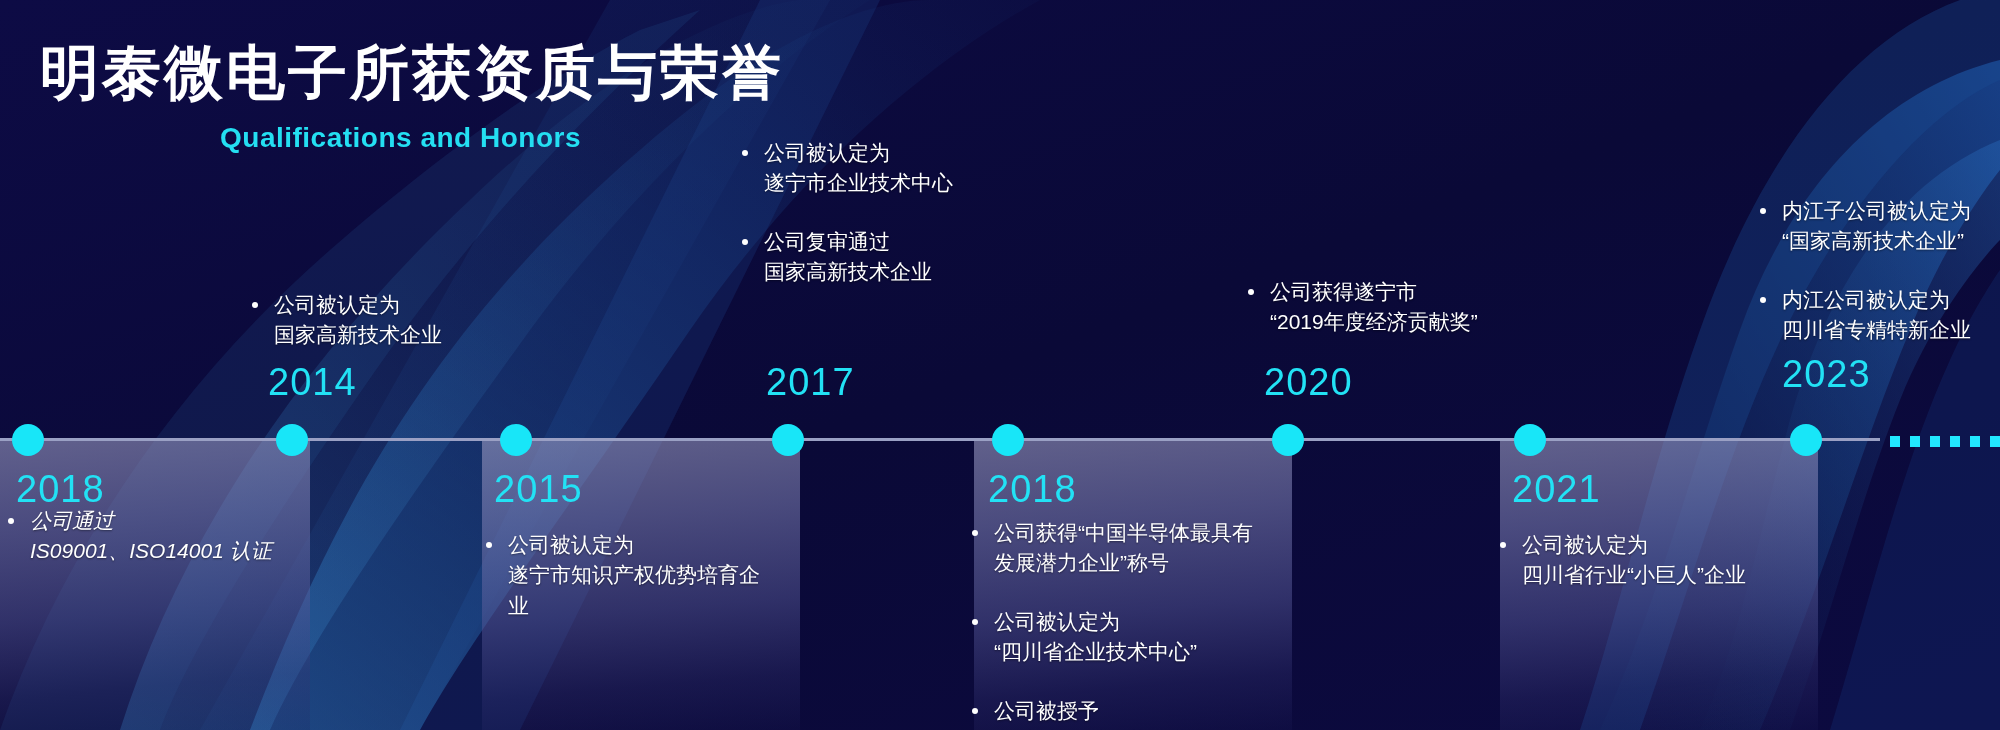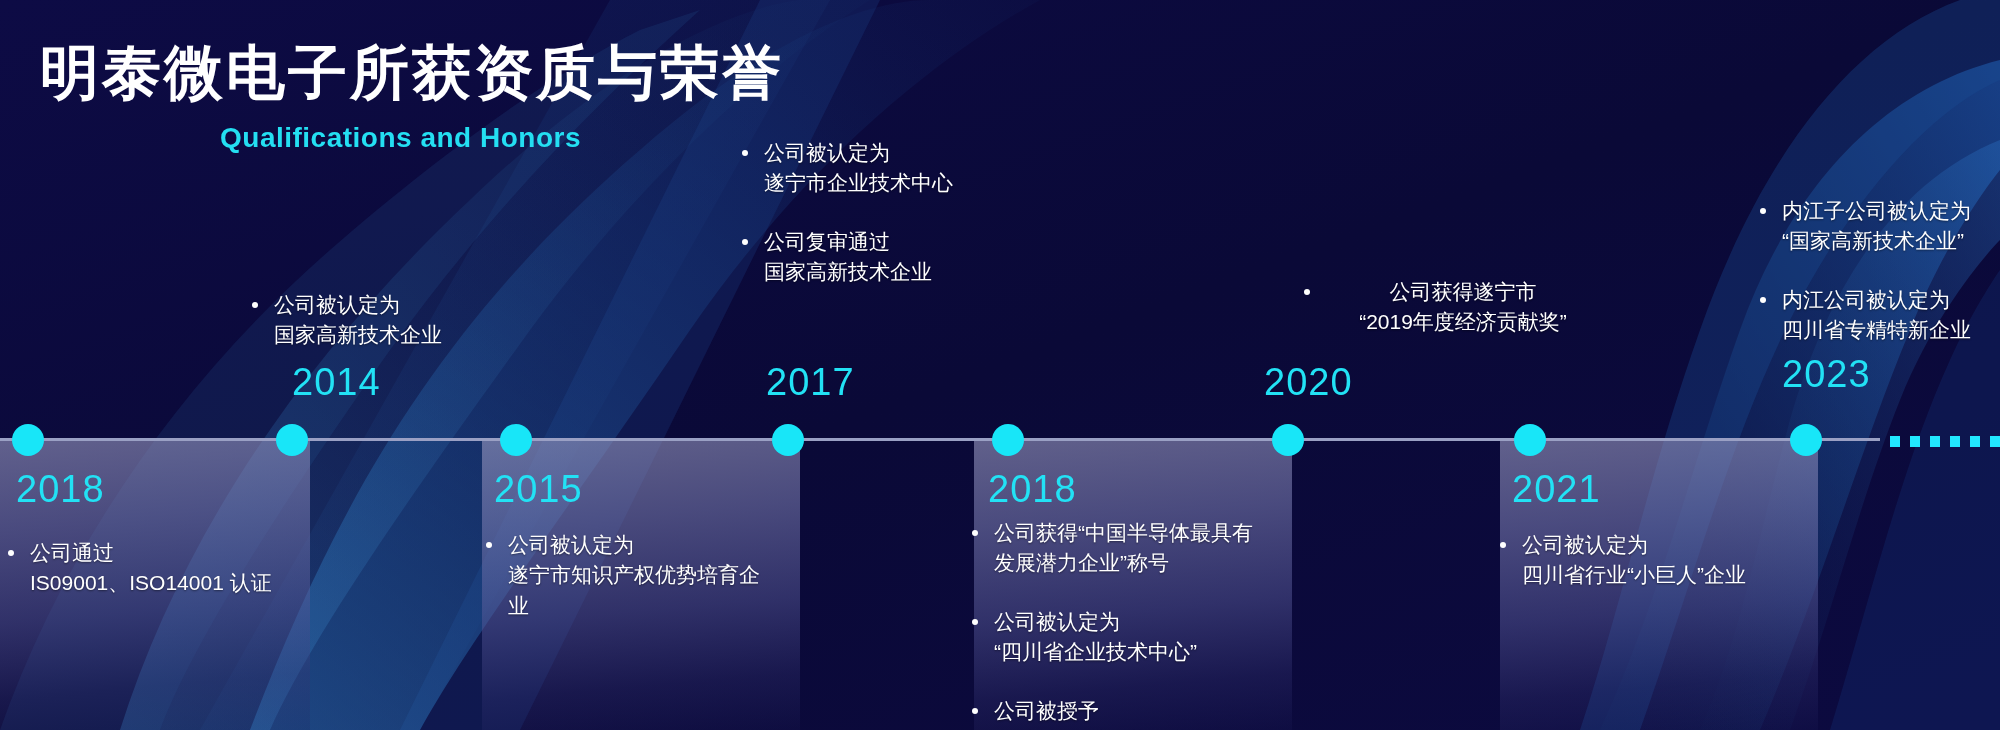--- a/index.html
+++ b/index.html
@@ -208,26 +208,26 @@
   <div class="dot" style="left:12px;"></div>
   <div class="dot" style="left:276px;"></div>
   <div class="dot" style="left:500px;"></div>
   <div class="dot" style="left:772px;"></div>
   <div class="dot" style="left:992px;"></div>
   <div class="dot" style="left:1272px;"></div>
   <div class="dot" style="left:1514px;"></div>
   <div class="dot" style="left:1790px;"></div>
 
   <div class="year" style="left:16px;top:468px;">2018</div>
-  <div class="bullets" style="left:4px;top:538px;width:290px;">
+  <div class="bullets" style="left:4px;top:506px;width:290px;font-style:italic;">
     <div class="bullet">公司通过
 IS09001、ISO14001 认证</div>
   </div>
 
-  <div class="year" style="left:268px;top:361px;margin-left:24px;">2014</div>
+  <div class="year" style="left:268px;top:361px;">2014</div>
   <div class="bullets" style="left:248px;top:290px;width:290px;">
     <div class="bullet">公司被认定为
 国家高新技术企业</div>
   </div>
 
   <div class="year" style="left:494px;top:468px;">2015</div>
   <div class="bullets" style="left:482px;top:530px;width:310px;">
     <div class="bullet">公司被认定为
 遂宁市知识产权优势培育企
 业</div>
@@ -245,21 +245,21 @@
   <div class="bullets" style="left:968px;top:518px;width:320px;">
     <div class="bullet">公司获得“中国半导体最具有
 发展潜力企业”称号</div>
     <div class="bullet">公司被认定为
 “四川省企业技术中心”</div>
     <div class="bullet">公司被授予
 “遂宁市优秀民营企业”称号</div>
   </div>
 
   <div class="year" style="left:1264px;top:361px;">2020</div>
-  <div class="bullets" style="left:1300px;top:277px;width:300px;text-align:center;">
+  <div class="bullets" style="left:1244px;top:277px;width:300px;">
     <div class="bullet">公司获得遂宁市
 “2019年度经济贡献奖”</div>
   </div>
 
   <div class="year" style="left:1512px;top:468px;">2021</div>
   <div class="bullets" style="left:1496px;top:530px;width:330px;">
     <div class="bullet">公司被认定为
  四川省行业“小巨人”企业</div>
   </div>
 

